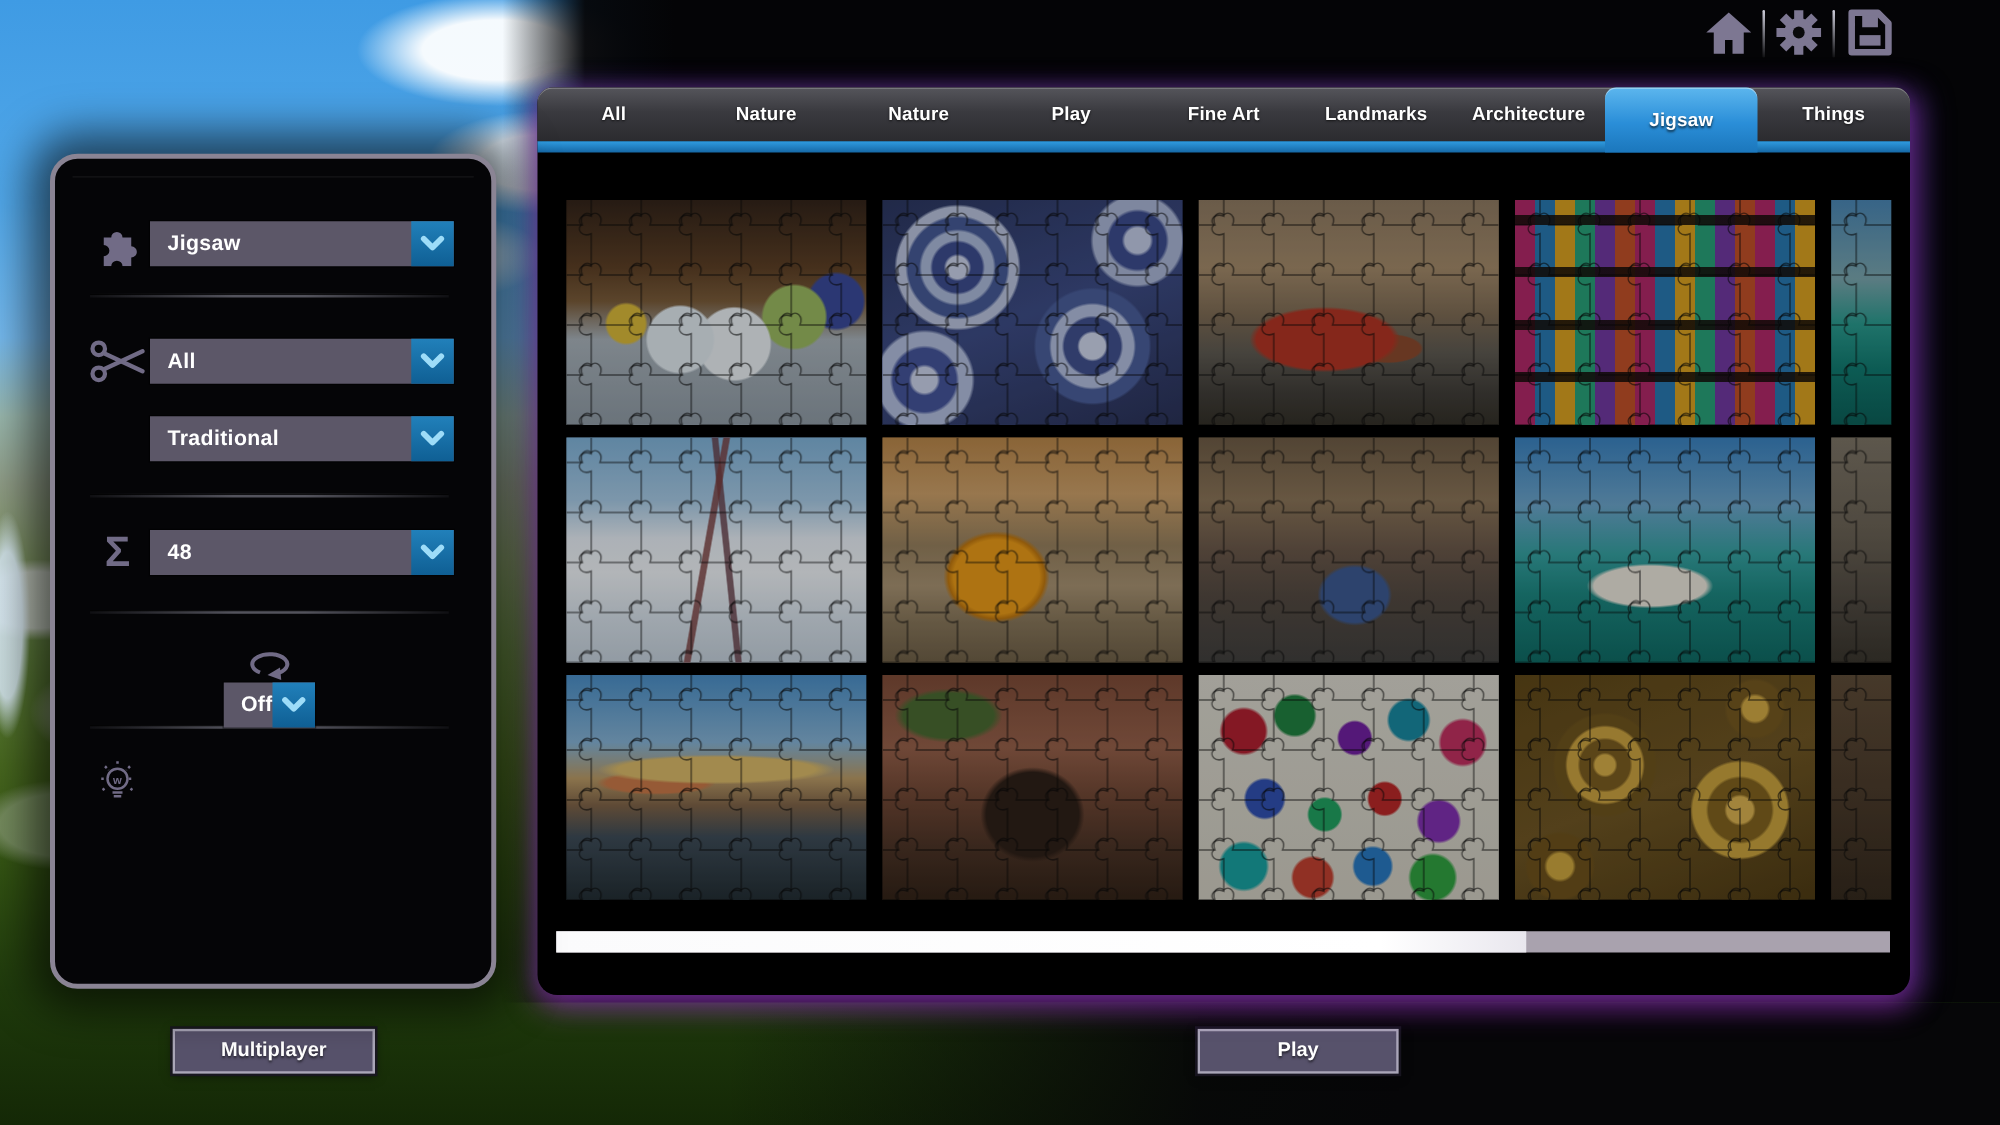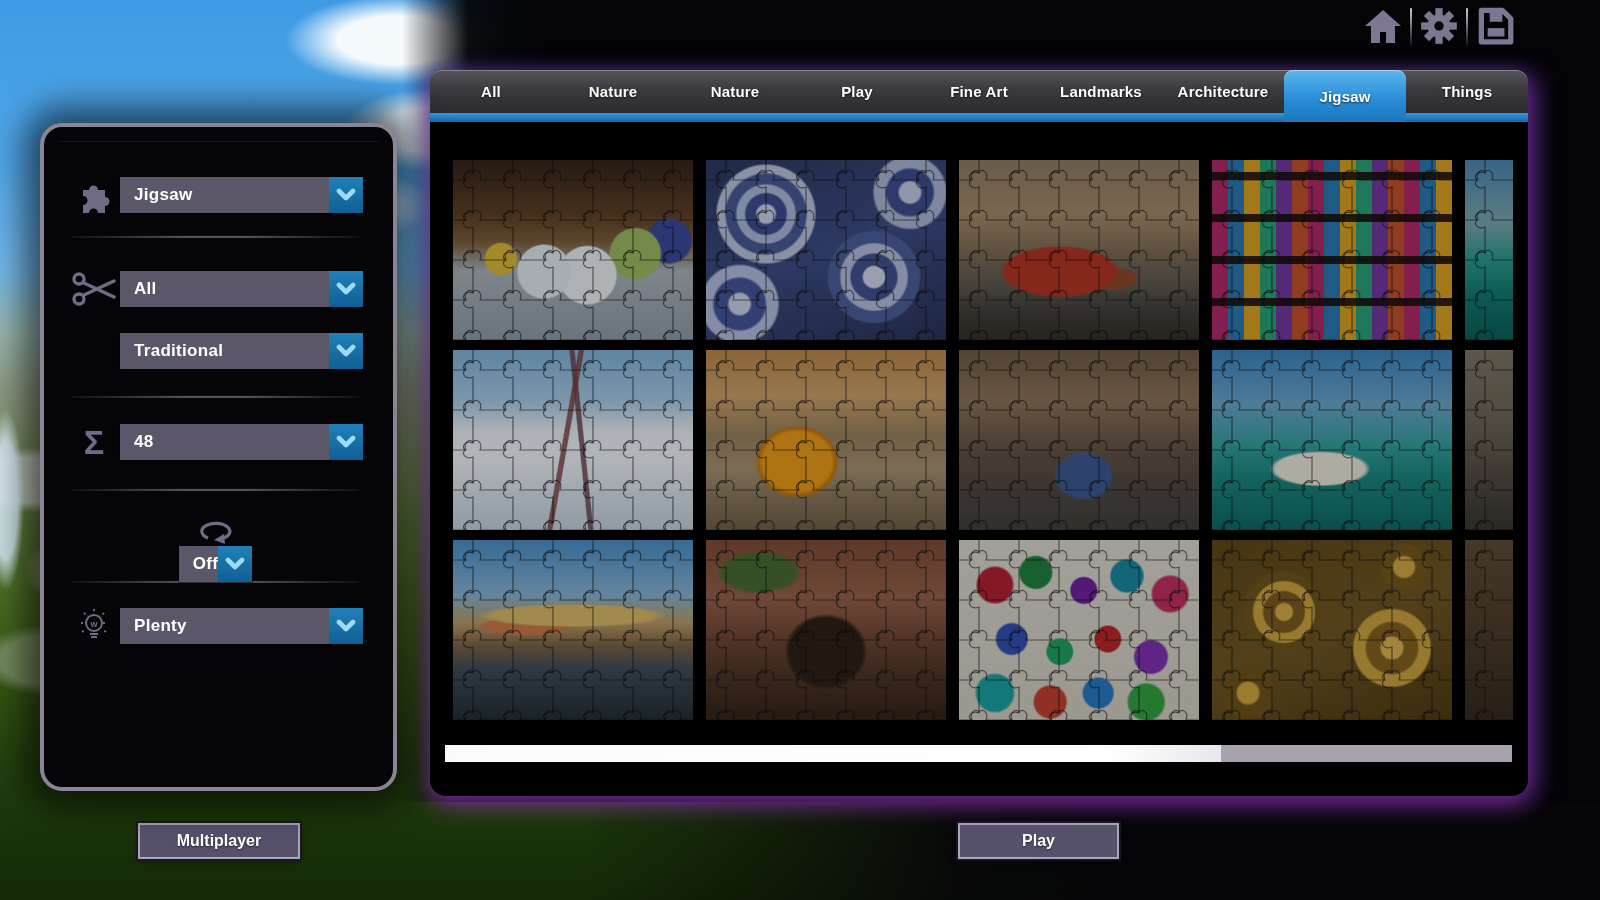--- a/index.html
+++ b/index.html
@@ -383,28 +383,20 @@
           <div class="sicon">
             <svg width="40" height="40" viewBox="0 0 40 40">
               <g stroke="#716b86" fill="none" stroke-width="2">
                 <circle cx="20" cy="17" r="8"></circle>
                 <path d="M16 28 h8 M17 31 h6"></path>
                 <path d="M20 3 v4 M7 17 h4 M29 17 h4 M10 7 l3 3 M30 7 l-3 3 M8 26 l3 -2 M32 26 l-3 -2" stroke-dasharray="2 2"></path>
               </g>
               <text x="20" y="21" text-anchor="middle" font-size="9" fill="#716b86" font-weight="bold" font-family="Liberation Sans,sans-serif">w</text>
             </svg>
           </div>
-          <div class="sfield">
-            <span class="sval">Plenty</span>
-            <span class="schev">
-              <svg width="20" height="14" viewBox="0 0 20 14">
-                <path d="M3 3 L10 10 L17 3" fill="none" stroke="#9ddcf8" stroke-width="4.6" stroke-linecap="round" stroke-linejoin="round"></path>
-              </svg>
-            </span>
-          </div>
         </div>
       </div>
   </div>
 
   <button class="pbtn" id="btn-multi">Multiplayer</button>
   <button class="pbtn" id="btn-play">Play</button>
 
 </div>
 
 </body></html>

